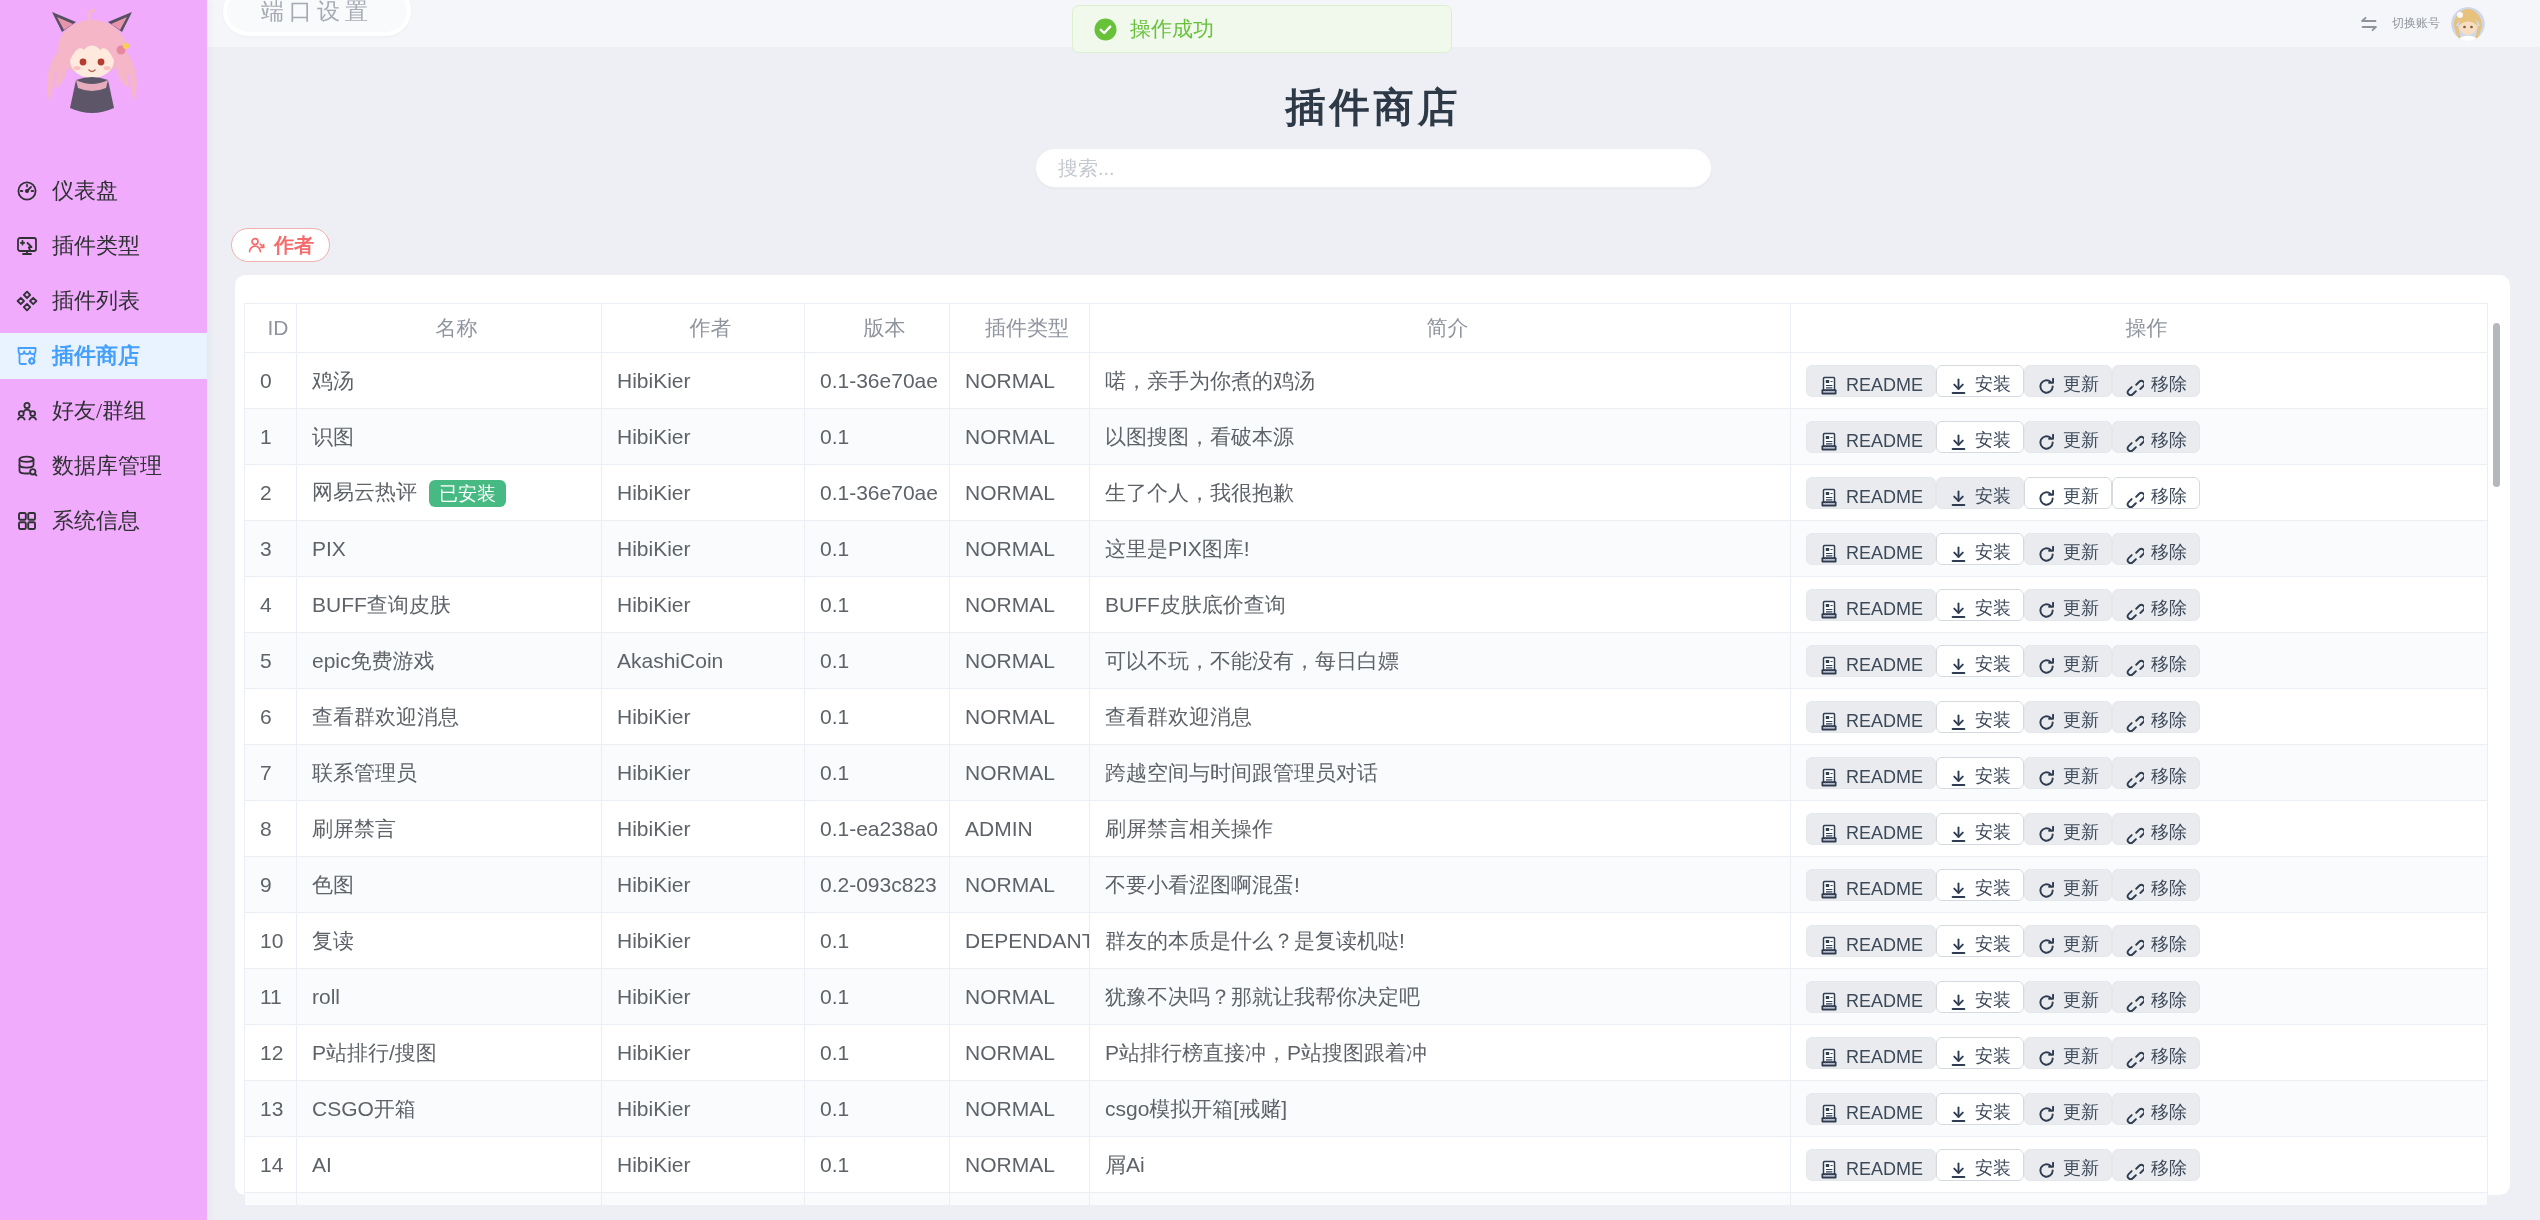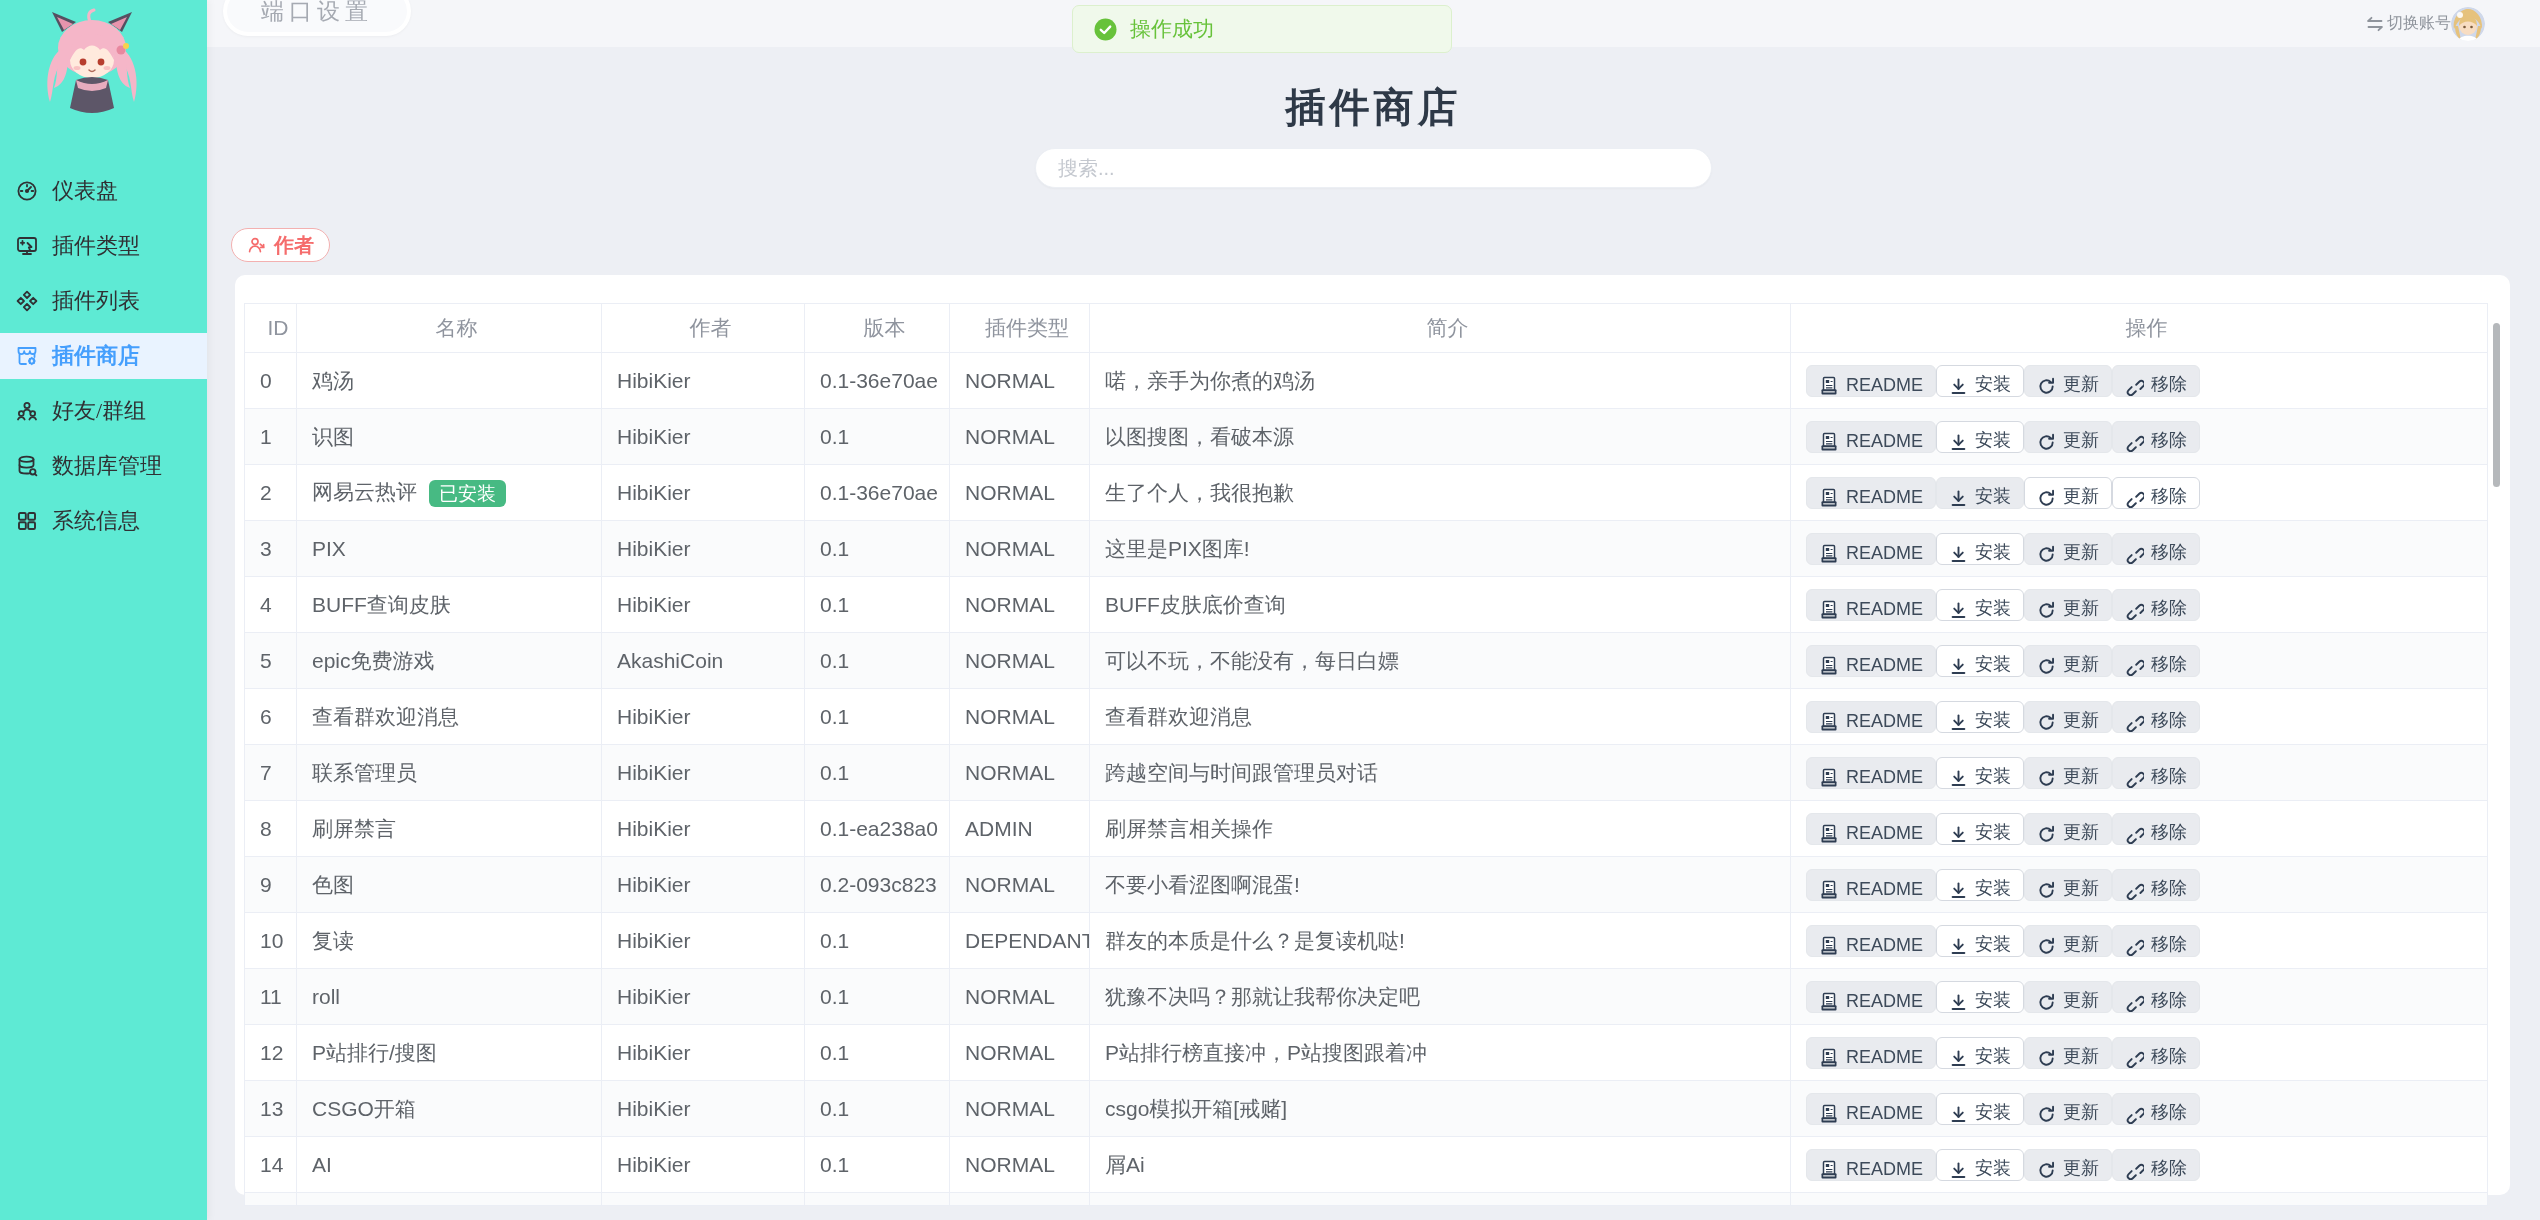--- a/index.html
+++ b/index.html
@@ -21,27 +21,27 @@
     box-shadow:0 1px 3px rgba(0,0,0,.04);
   }
   .toast{
     position:absolute;left:1072px;top:5px;width:380px;height:48px;z-index:20;
     background:#f0f9eb;border:1px solid #dcf0cd;border-radius:7px;
     display:flex;align-items:center;gap:13px;padding-left:21px;
     font-size:21px;color:#67c23a;
   }
   .account{
     position:absolute;top:0;right:55px;height:47px;z-index:6;
-    display:flex;align-items:center;color:#8f949c;font-size:16px;cursor:pointer;
+    display:flex;align-items:center;gap:11px;color:#8f949c;font-size:12px;cursor:pointer;
   }
   .avatar{width:34px;height:34px;border-radius:50%;overflow:hidden;flex:0 0 auto;}
 
   
   .sidebar{
-    position:absolute;left:0;top:0;width:207px;height:1220px;background:#5eead4;z-index:5;
+    position:absolute;left:0;top:0;width:207px;height:1220px;background:#f0abfc;z-index:5;
     box-shadow:2px 0 8px rgba(29,35,41,.05);
     font-family:Liberation Serif, serif;
   }
   .logo{position:absolute;left:28px;top:4px;width:128px;height:128px;}
   .menu{position:absolute;top:168px;left:0;right:0;}
   .menu-item{
     height:46px;margin-bottom:9px;display:flex;align-items:center;gap:13px;
     padding-left:15px;font-size:22px;color:#303134;cursor:pointer;
   }
   .menu-item svg{flex:0 0 auto;}

